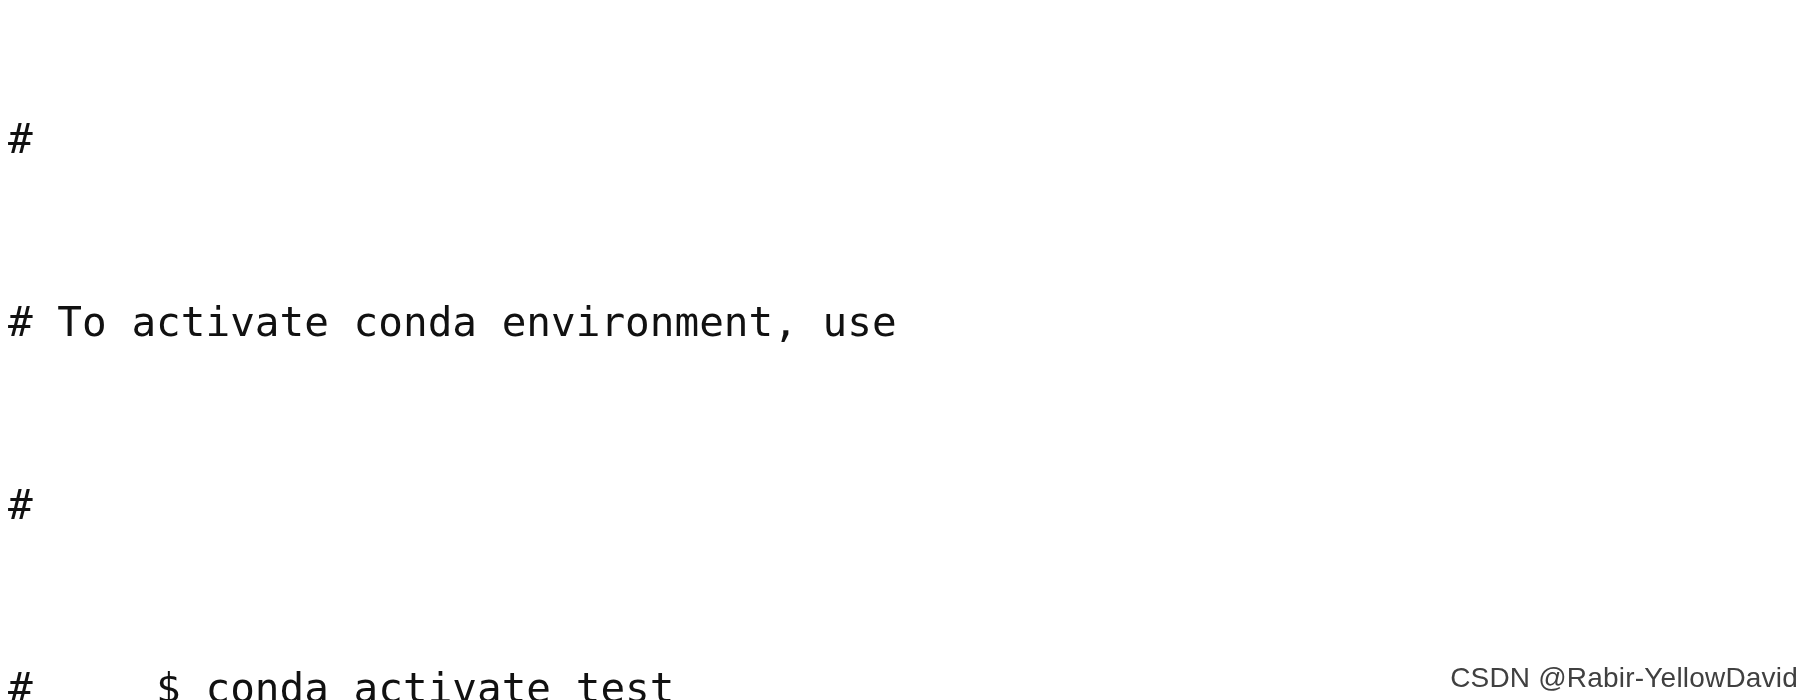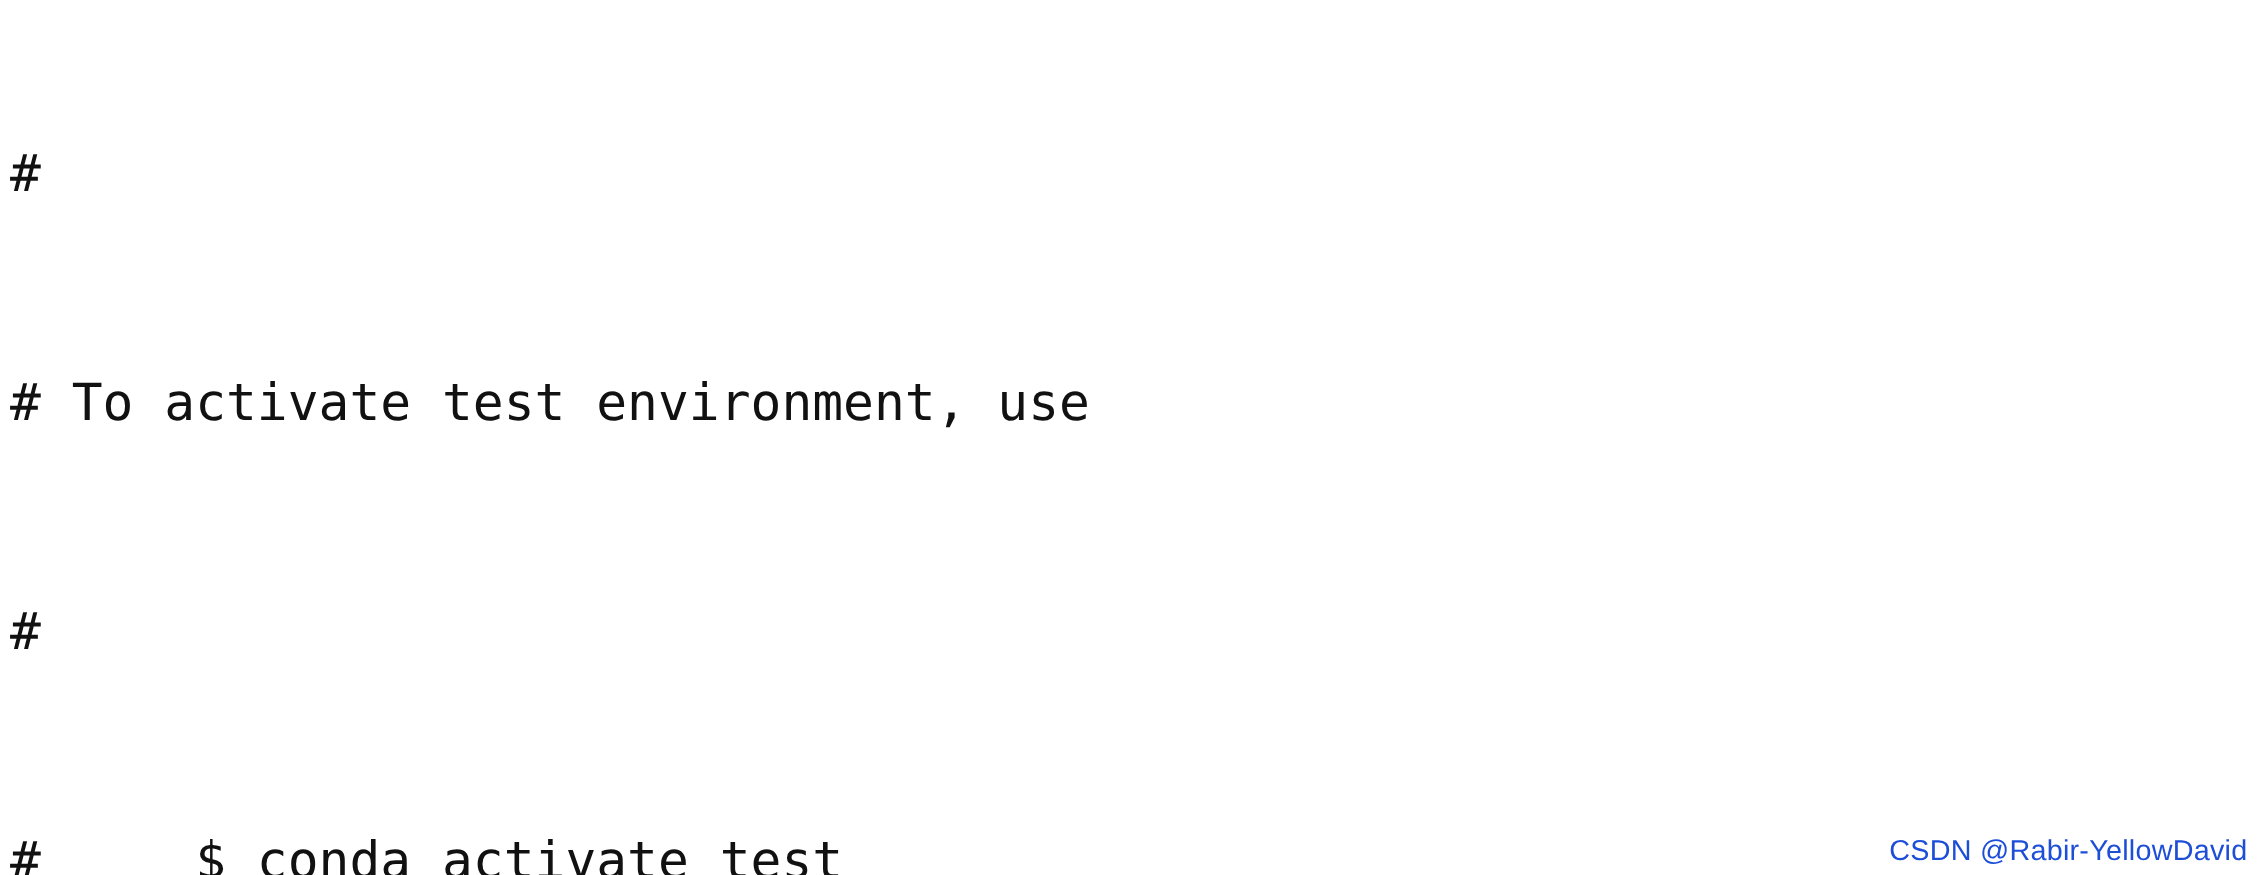--- a/index.html
+++ b/index.html
@@ -37,35 +37,35 @@
   }
   
   #terminal .tline:first-child {
     margin-top: -13px;
   }
   #watermark {
     position: absolute;
     right: 14px;
     bottom: 6px;
     font-family: "Liberation Sans", "DejaVu Sans", sans-serif;
-    font-size: 23px;
-    color: #1d4ed8;
+    font-size: 28px;
+    color: #404040;
     letter-spacing: 0.2px;
     white-space: pre;
     user-select: none;
   }
 </style>
 </head>
 <body>
 
 <div id="screen">
 
   <div id="terminal">
     <span class="tline">#</span>
-    <span class="tline"># To activate test environment, use</span>
+    <span class="tline"># To activate conda environment, use</span>
     <span class="tline">#</span>
     <span class="tline">#     $ conda activate test</span>
     
     
     
     
     
     
     
   </div>

